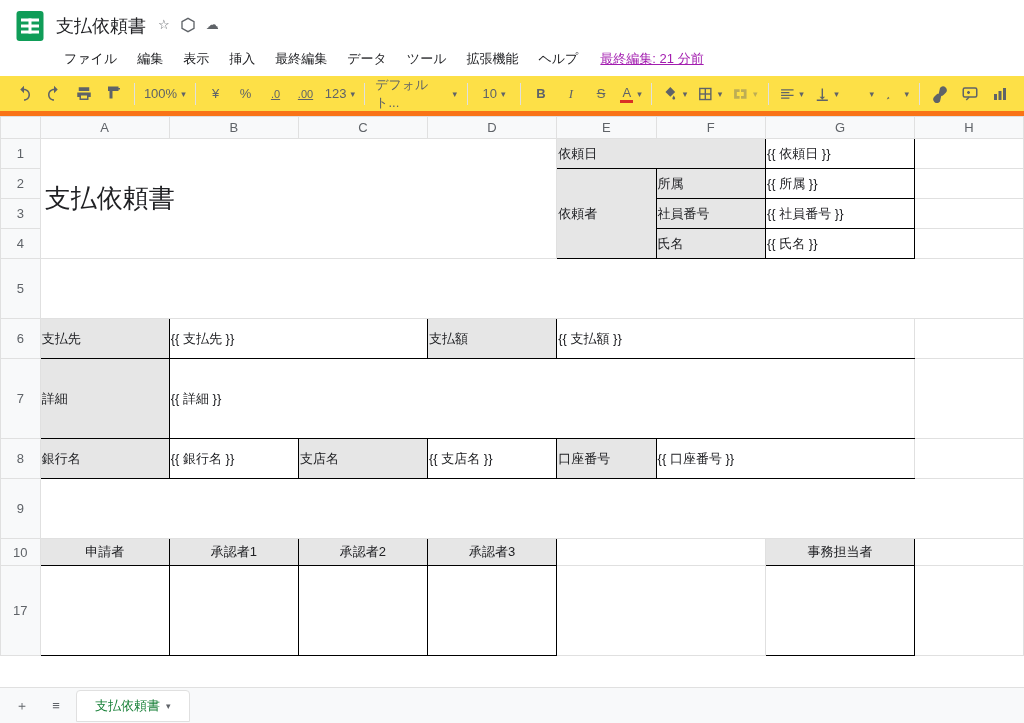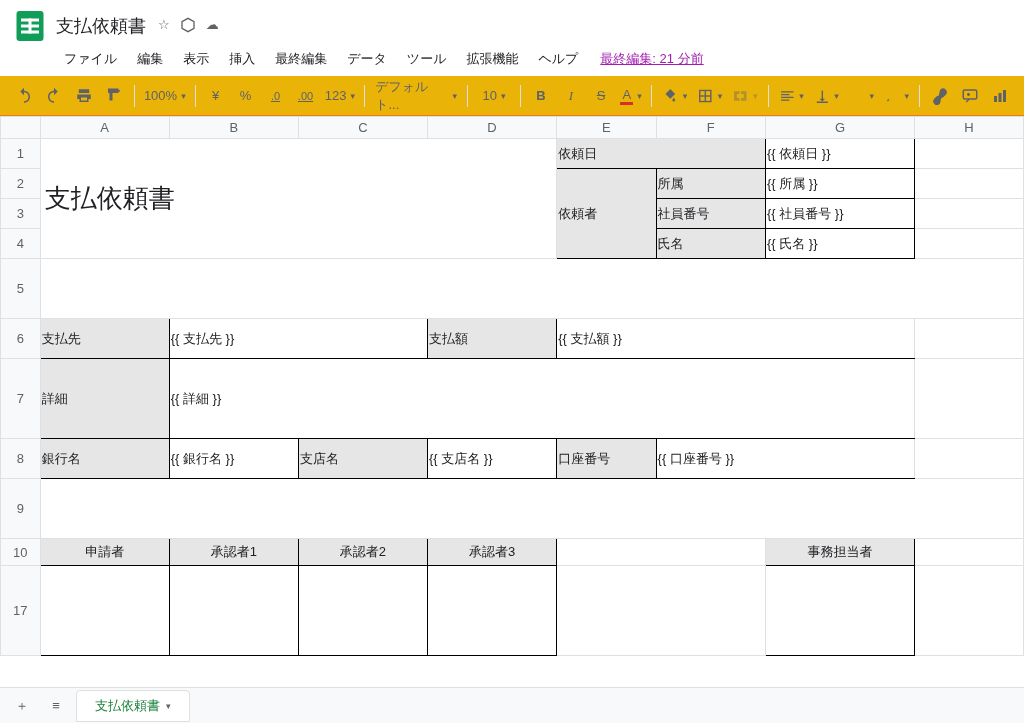--- a/index.html
+++ b/index.html
@@ -10,21 +10,21 @@
 .titlebar { display:flex; align-items:center; gap:8px; padding:8px 12px 2px 12px; }
 .logo { width:36px; height:36px; display:flex; align-items:center; justify-content:center; }
 .doc-title { font-size:18px; color:#202124; }
 .title-icons { display:flex; gap:10px; padding-left:6px; color:#5f6368; }
 .title-icons span { cursor:pointer; }
 
 .menubar { display:flex; gap:4px; padding:0 0 4px 56px; font-size:13px; color:#202124; align-items:center; }
 .menubar .mi { padding:4px 8px; cursor:pointer; border-radius:4px; }
 .last-edit { color:#a21caf; text-decoration:underline; padding-left:10px; cursor:pointer; }
 
-.toolbar { display:flex; align-items:center; gap:2px; padding:4px 10px; border-bottom:1px solid #f97316; background:#eab308; height:40px; }
+.toolbar { display:flex; align-items:center; gap:2px; padding:4px 10px; border-bottom:5px solid #f97316; background:#fde047; height:40px; }
 .tb { min-width:28px; height:28px; display:flex; align-items:center; justify-content:center; color:#5f6368; cursor:pointer; border-radius:4px; padding:0 4px; font-size:13px; }
 .tb svg { width:18px; height:18px; }
 .tb-sep { width:1px; background:#e0e0e0; height:22px; margin:0 4px; }
 .tb-dd::after { content:"▾"; font-size:9px; color:#5f6368; margin-left:4px; }
 
 .formula-row { display:flex; align-items:center; height:24px; border-bottom:1px solid #e0e0e0; font-size:12px; }
 .namebox { width:56px; border-right:1px solid #e0e0e0; display:flex; align-items:center; justify-content:center; gap:4px; }
 .namebox::after { content:"▾"; font-size:8px; color:#888; }
 .fx { padding:0 8px; color:#9aa0a6; font-style:italic; font-family:serif; }
 

